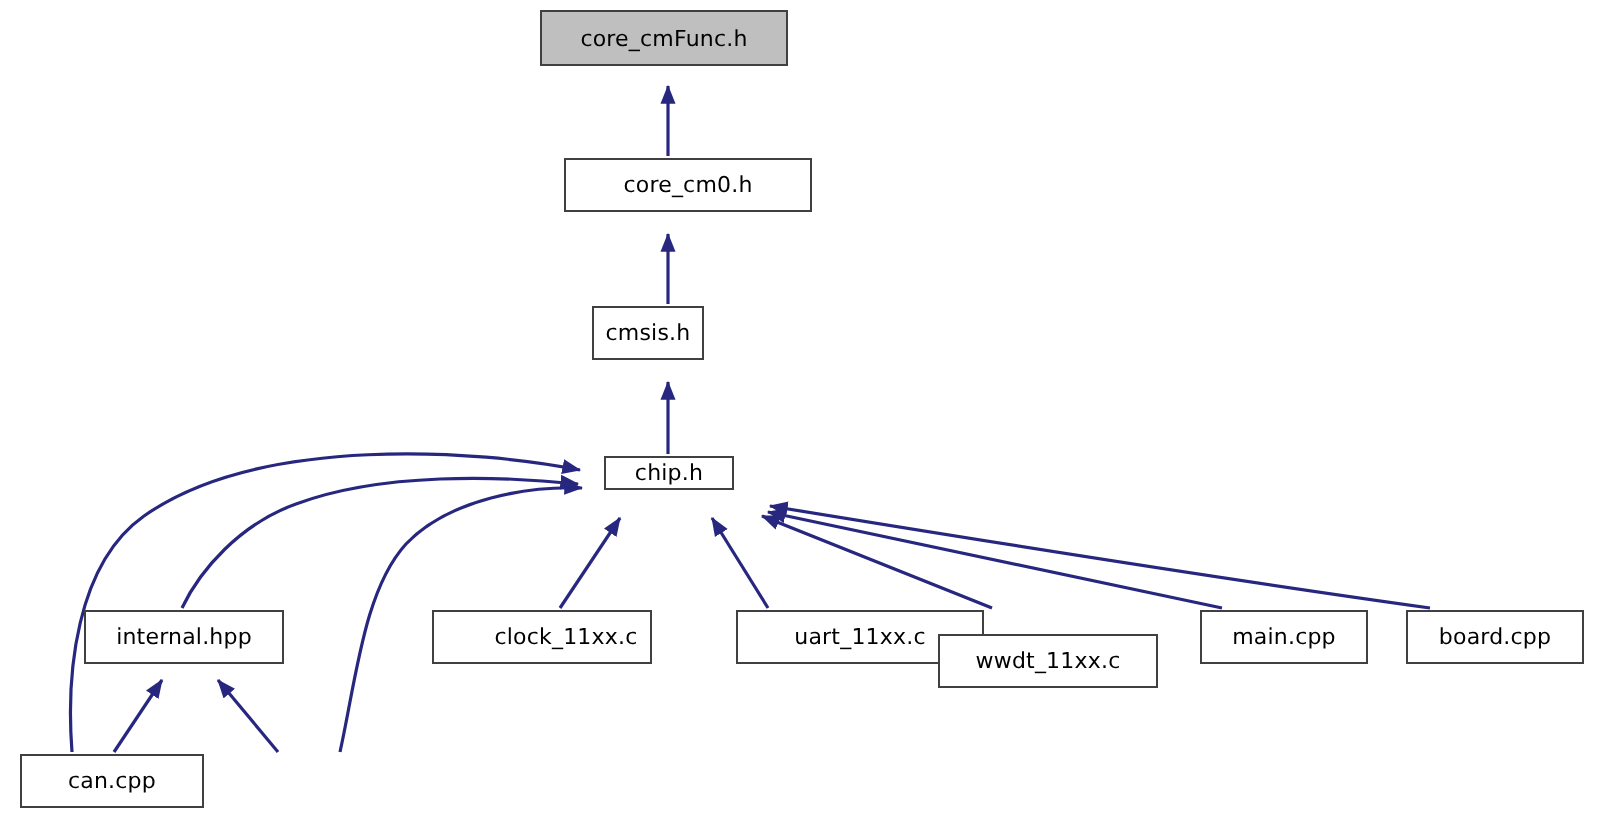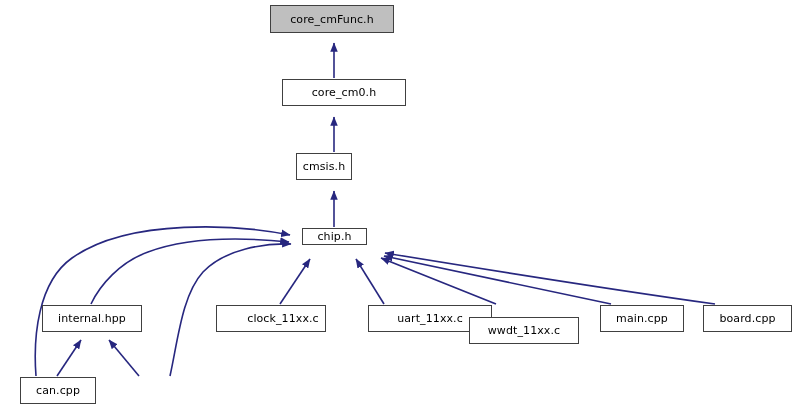--- a/index.html
+++ b/index.html
@@ -123,18 +123,18 @@
   </div>
 
   <div class="node" style="left:703px; top:305px; width:89px; height:27px;">
     <span class="node-label">board.cpp</span>
   </div>
 
   <div class="node" style="left:600px; top:305px; width:84px; height:27px;">
     <span class="node-label">main.cpp</span>
   </div>
 
-  <div class="node" style="left:20px; top:377px; width:76px; height:27px;text-align:right;">
+  <div class="node" style="left:10px; top:377px; width:92px; height:27px;text-align:right;">
     <span class="node-label">can.cpp</span>
   </div>
 
 
 </div>
 
 </body></html>

